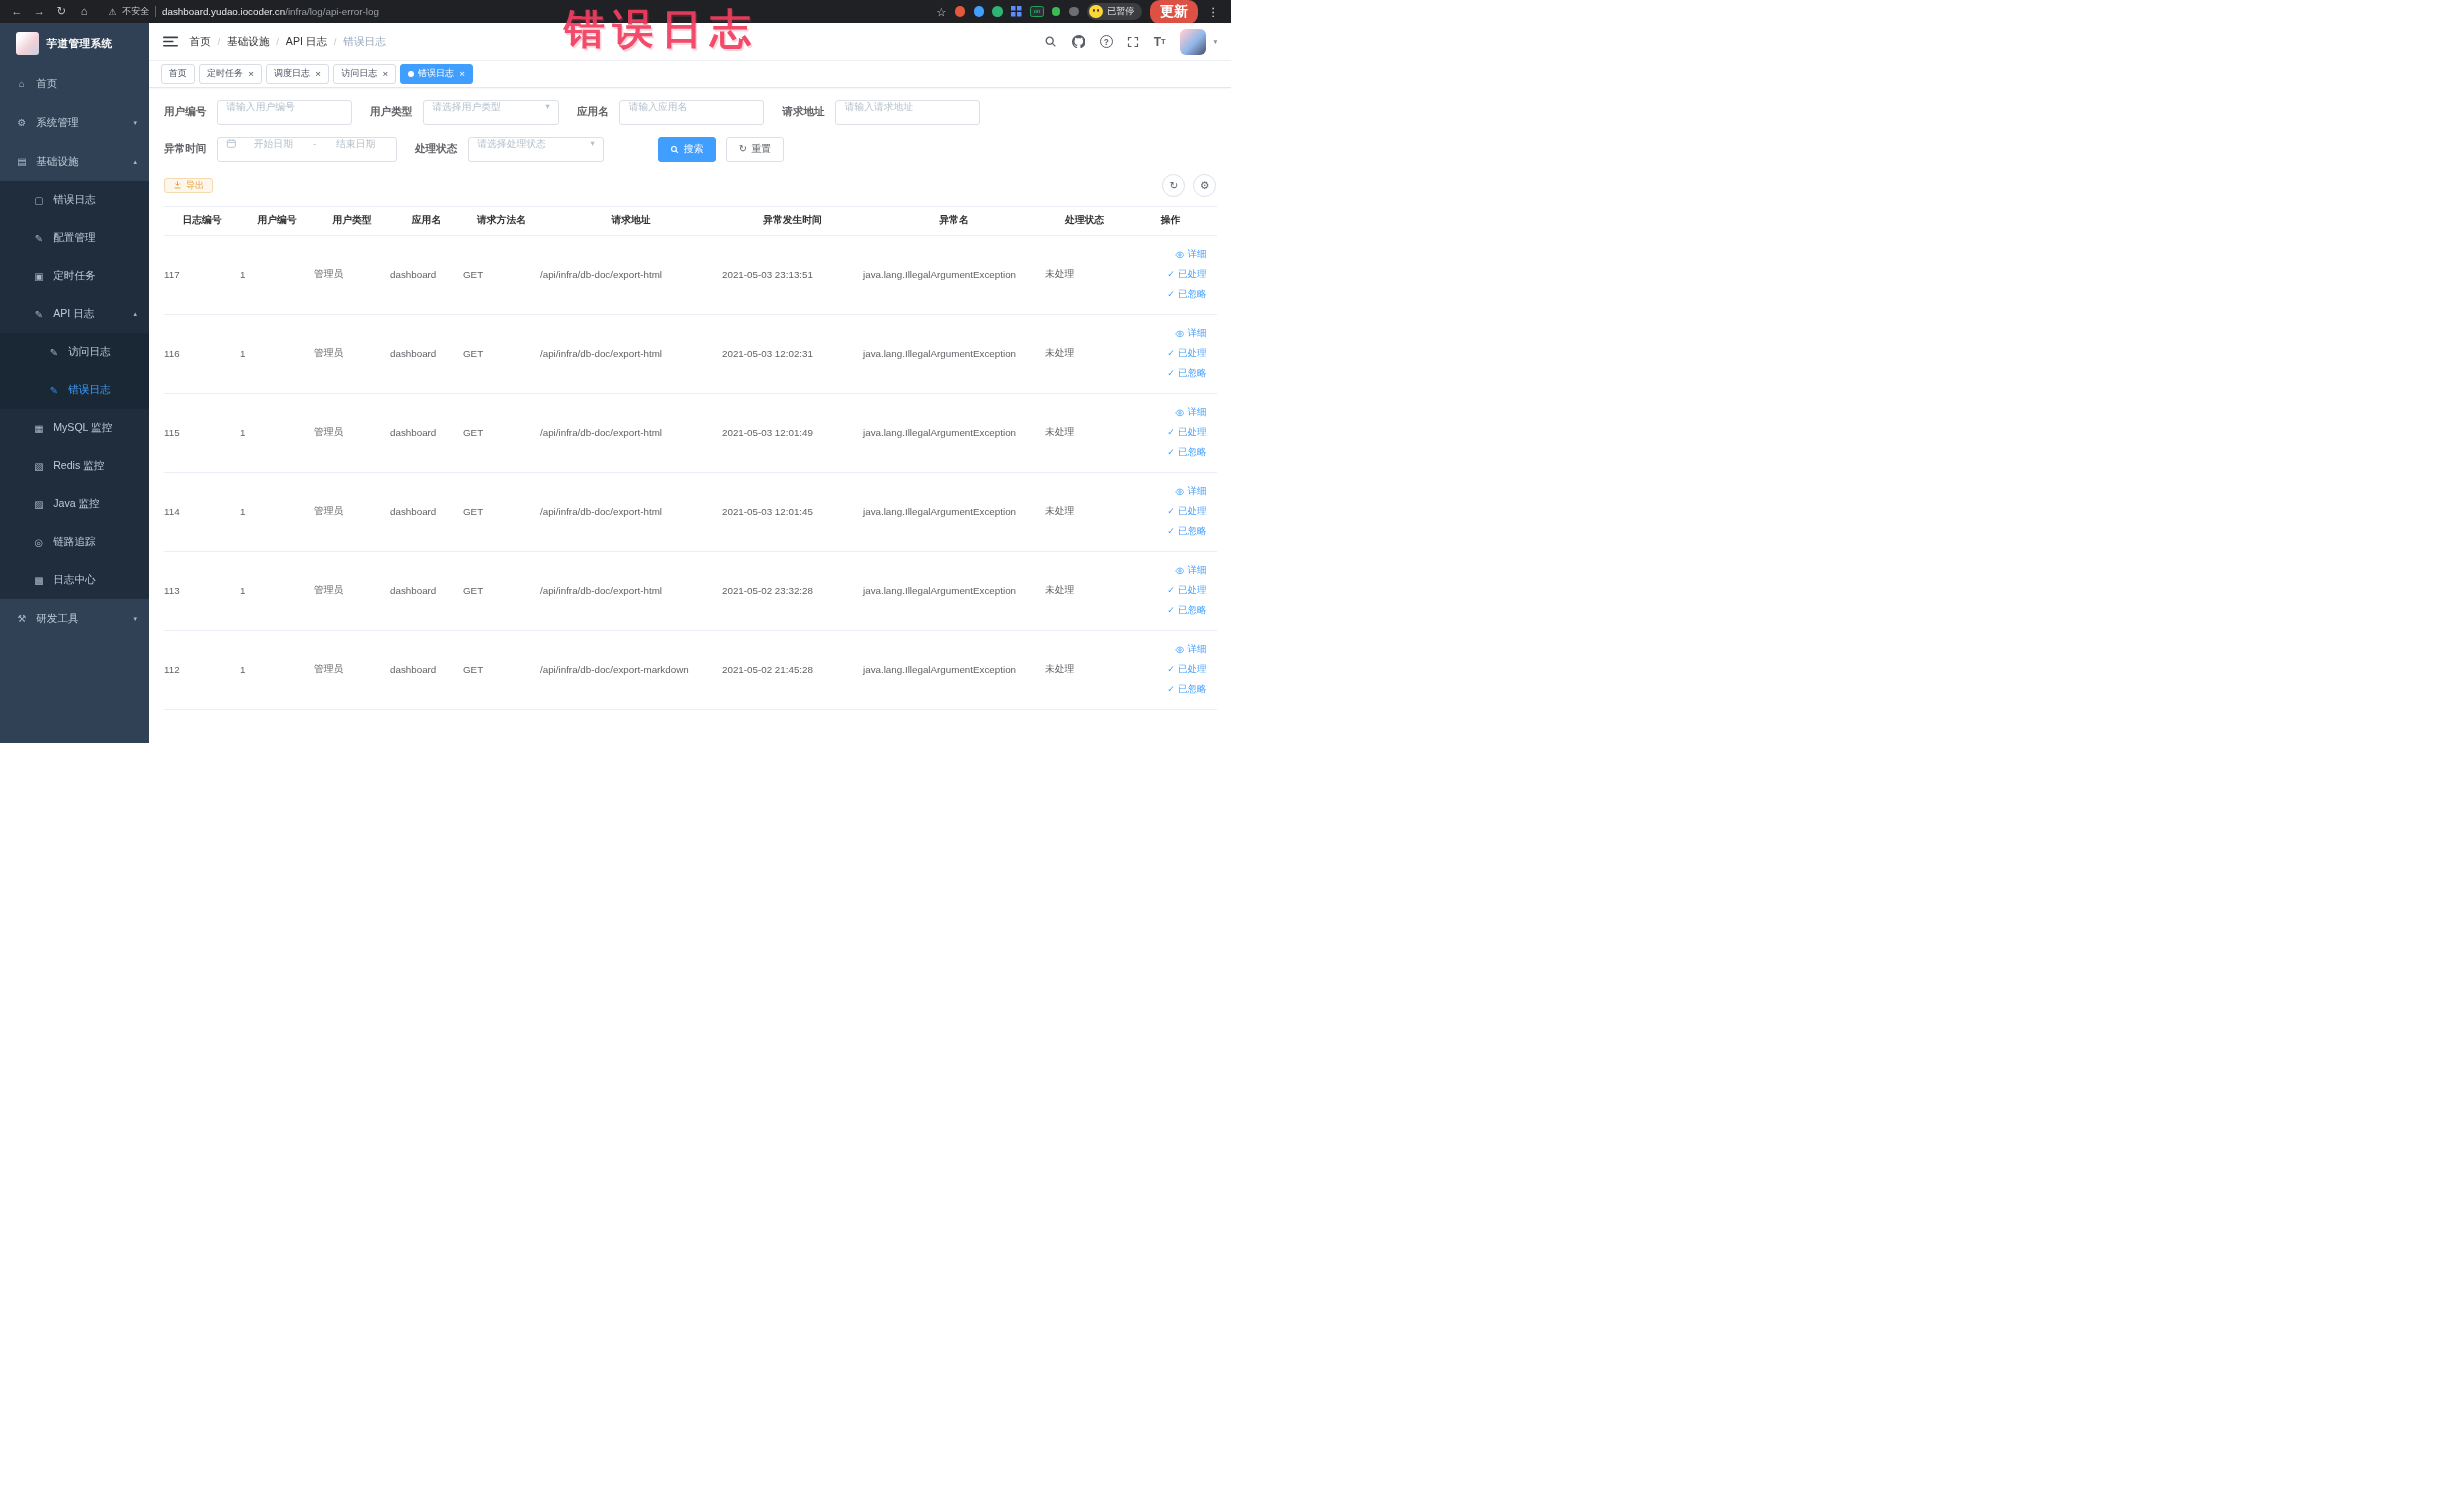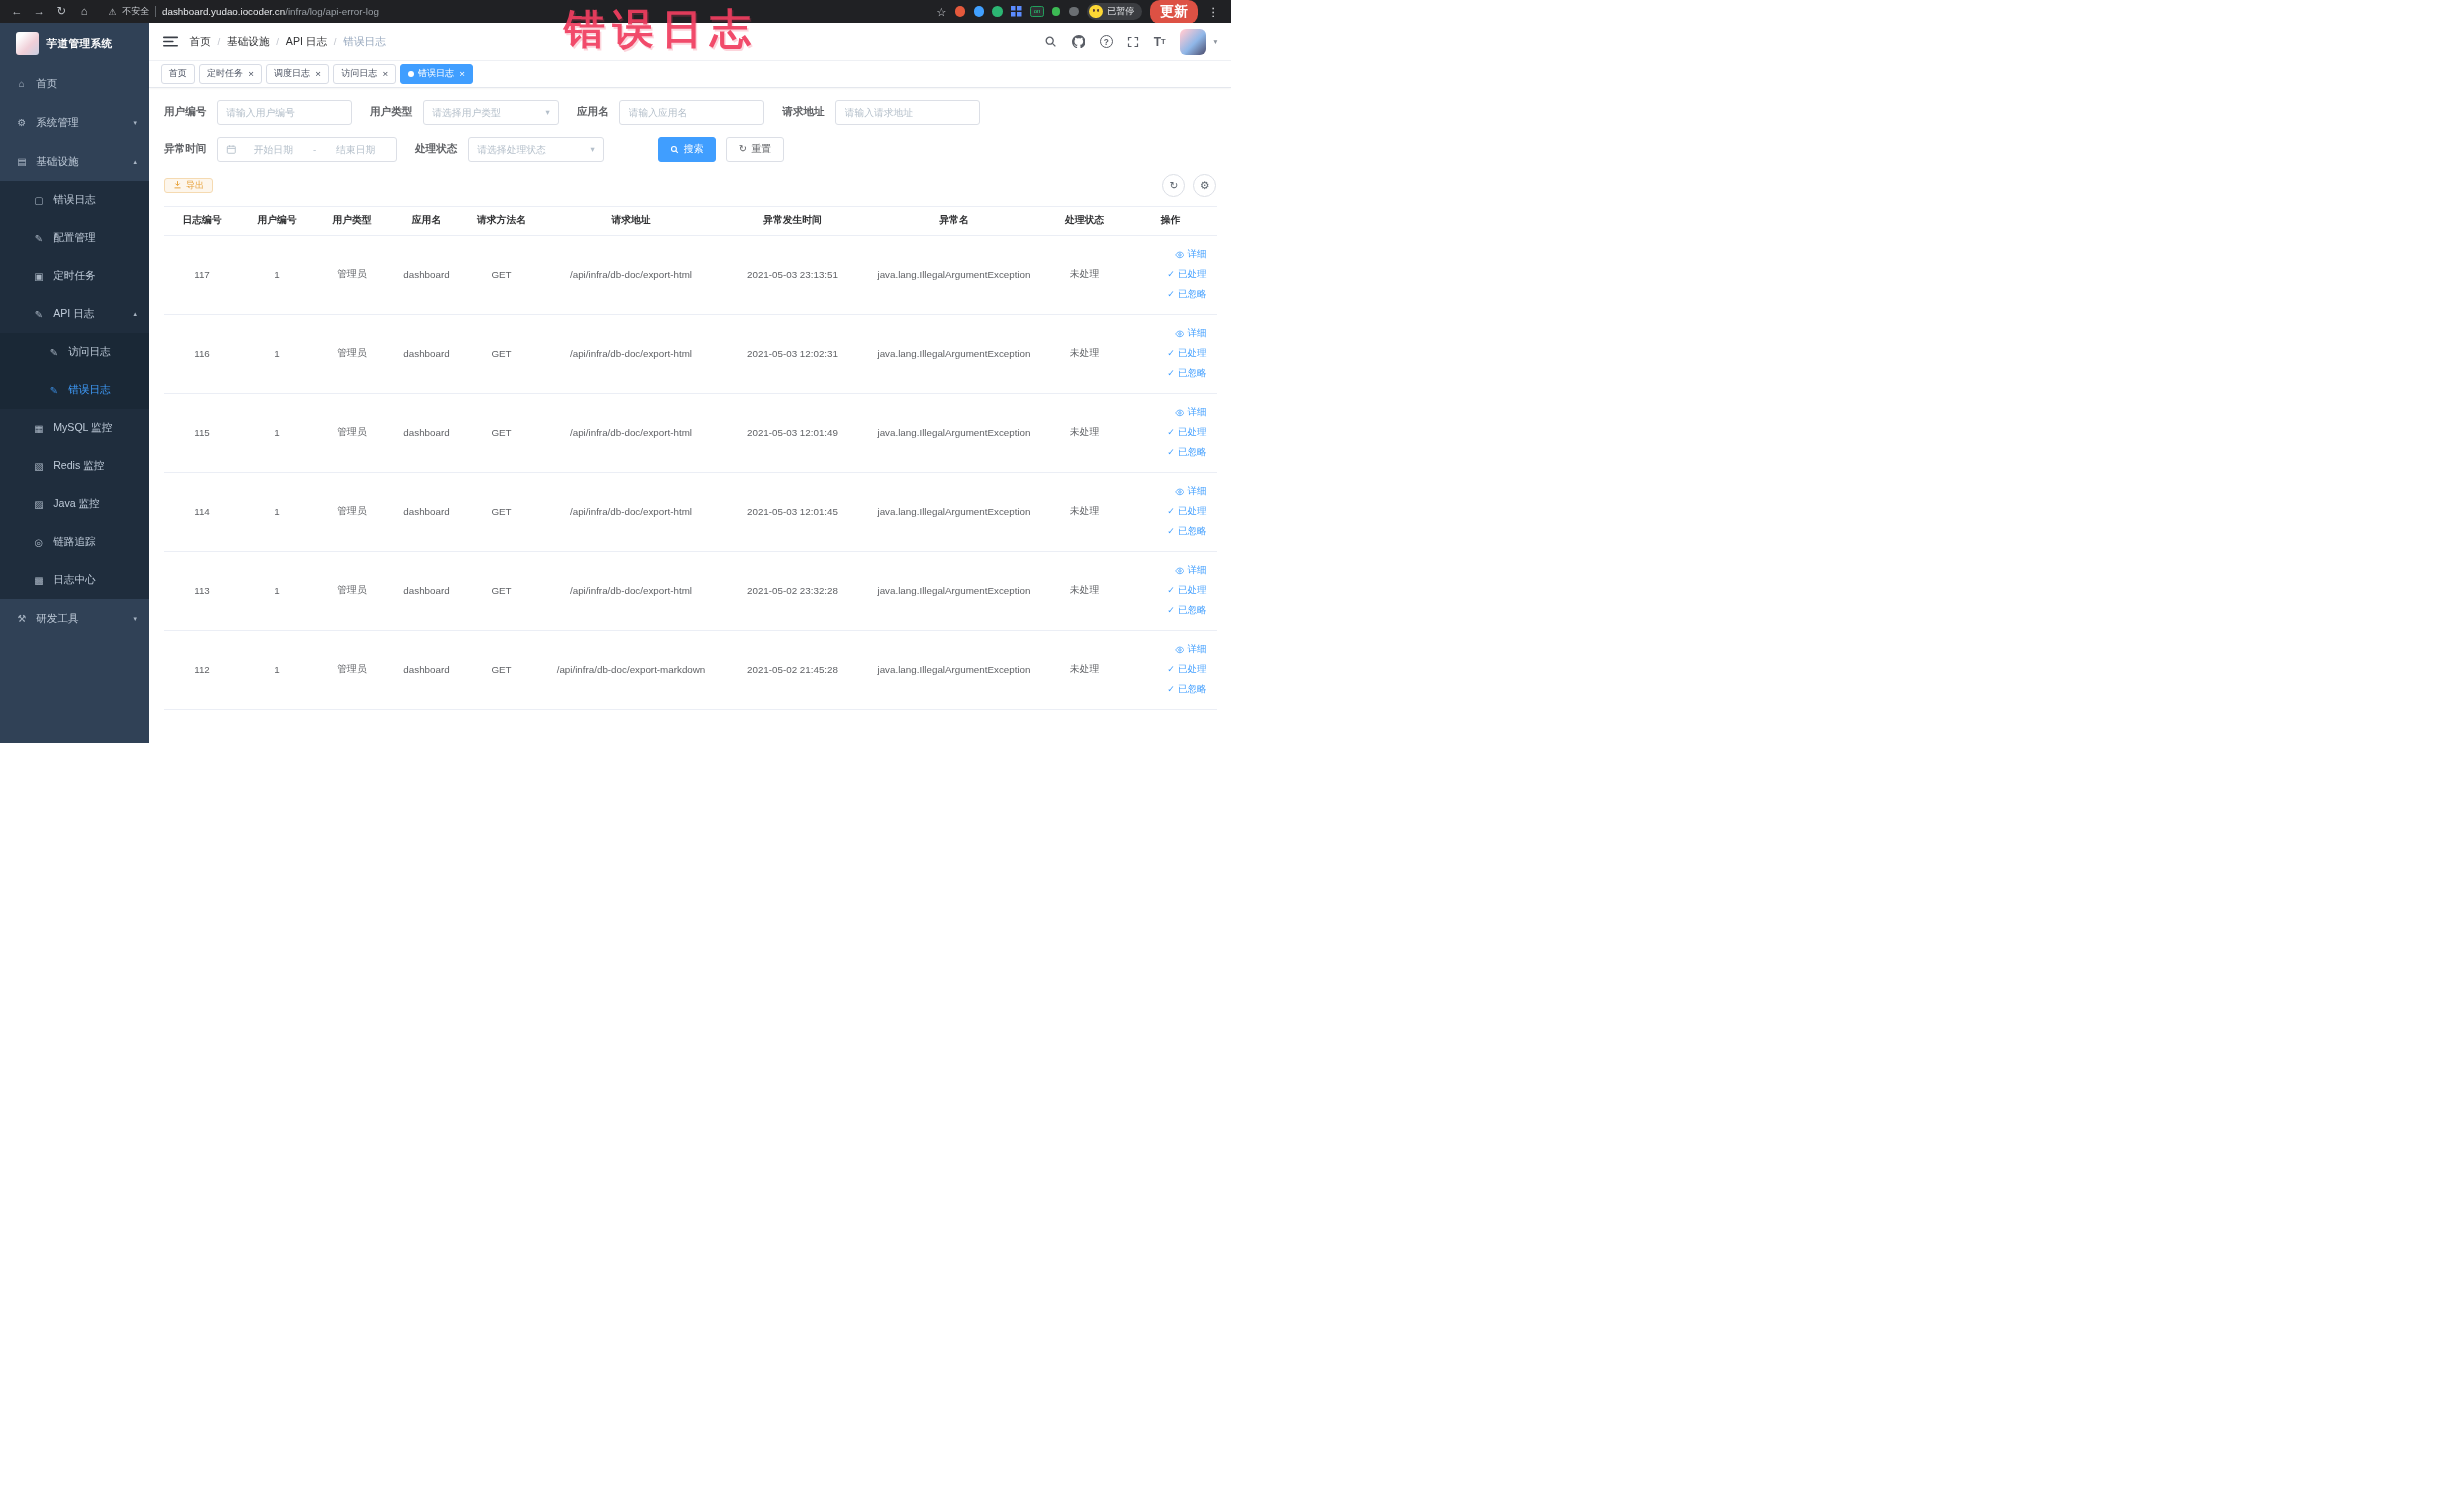--- a/index.html
+++ b/index.html
@@ -83,21 +83,21 @@
   .tag.active{background:#409eff;border-color:#409eff;color:#fff}
   .tag.active .dot{display:inline-block}
   .tag .close{font-size:9.8px;line-height:1;margin-left:1.5px}
 
   
   .content{flex:1;padding:12px 15px 0 15px;overflow:hidden}
   .filter-row{display:flex;align-items:center;margin-bottom:12px}
   .field{display:flex;align-items:center;margin-right:18px}
   .field-label{font-size:10.6px;color:#606266;font-weight:700;white-space:nowrap;margin-right:10.6px}
   .el-input{height:25px;border:0.8px solid #dcdfe6;border-radius:3px;padding:0 8.3px;font-size:9.8px;color:#606266;
-    display:flex;align-items:center;background:#fff;gap:4.5px}
+    display:flex;align-items:flex-start;background:#fff;gap:4.5px}
   .el-input input{border:none;outline:none;width:100%;font:inherit;color:#606266;background:transparent}
   .el-input input::placeholder{color:#b4bfca}
   .caret{color:#b4bfca;font-size:8.3px;flex-shrink:0}
   .cal-icon{color:#b4bfca;display:flex;align-items:center;flex-shrink:0}
   .range-sep{color:#b4bfca;font-size:9.8px;flex-shrink:0;padding:0 3px}
   .date-part{min-width:0;text-align:center}
   .w178{width:135px}.w180{width:136px}.w192{width:145px}.w238{width:180px}
   .btn{display:inline-flex;align-items:center;gap:4.5px;height:25px;padding:0 11.4px;border-radius:3px;font-size:9.8px;
     cursor:pointer;border:0.8px solid #dcdfe6;background:#fff;color:#606266;font-family:inherit}
   .btn-primary{background:#409eff;border-color:#409eff;color:#fff}
@@ -109,21 +109,21 @@
   .btn-export{display:inline-flex;align-items:center;gap:3.8px;height:15px;padding:0 8.3px;border-radius:3px;
     font-size:9px;cursor:pointer;background:#fdf6ec;border:0.8px solid #f5dab1;color:#e6a23c;font-family:inherit}
   .toolbar-right{margin-left:auto;display:flex;align-items:center}
   .circle-btn{width:23px;height:23px;border-radius:50%;border:0.8px solid #dcdfe6;display:flex;align-items:center;
     justify-content:center;color:#5f6770;font-size:10.6px;background:#fff;margin-left:7.6px;cursor:pointer}
 
   
   table{width:100%;border-collapse:collapse;table-layout:fixed;font-size:9.8px;color:#606266}
   thead th{height:29px;font-weight:700;color:#303133;font-size:9.8px;text-align:center;
     border-top:0.8px solid #ebeef5;border-bottom:0.8px solid #ebeef5;white-space:nowrap}
-  tbody td{height:79px;text-align:center;border-bottom:0.8px solid #ebeef5;word-break:break-all;vertical-align:middle}
+  tbody td{height:79px;border-bottom:0.8px solid #ebeef5;word-break:break-all;vertical-align:middle}
   .ops-stack{display:flex;flex-direction:column;gap:6.8px;align-items:flex-end;padding-right:10.6px}
   .op-link{color:#409eff;font-size:9.5px;display:inline-flex;align-items:center;gap:3px;cursor:pointer;
     text-decoration:none;white-space:nowrap}
   .op-check{font-size:9px;line-height:1}
 
   
   .annotation{position:absolute;top:6px;left:564px;font-size:41px;line-height:1.15;font-weight:800;
     color:rgba(240,62,95,.92);letter-spacing:7.6px;z-index:50;pointer-events:none;
     text-shadow:1.5px 1.5px 0 rgba(240,62,95,.22)}
 </style>

